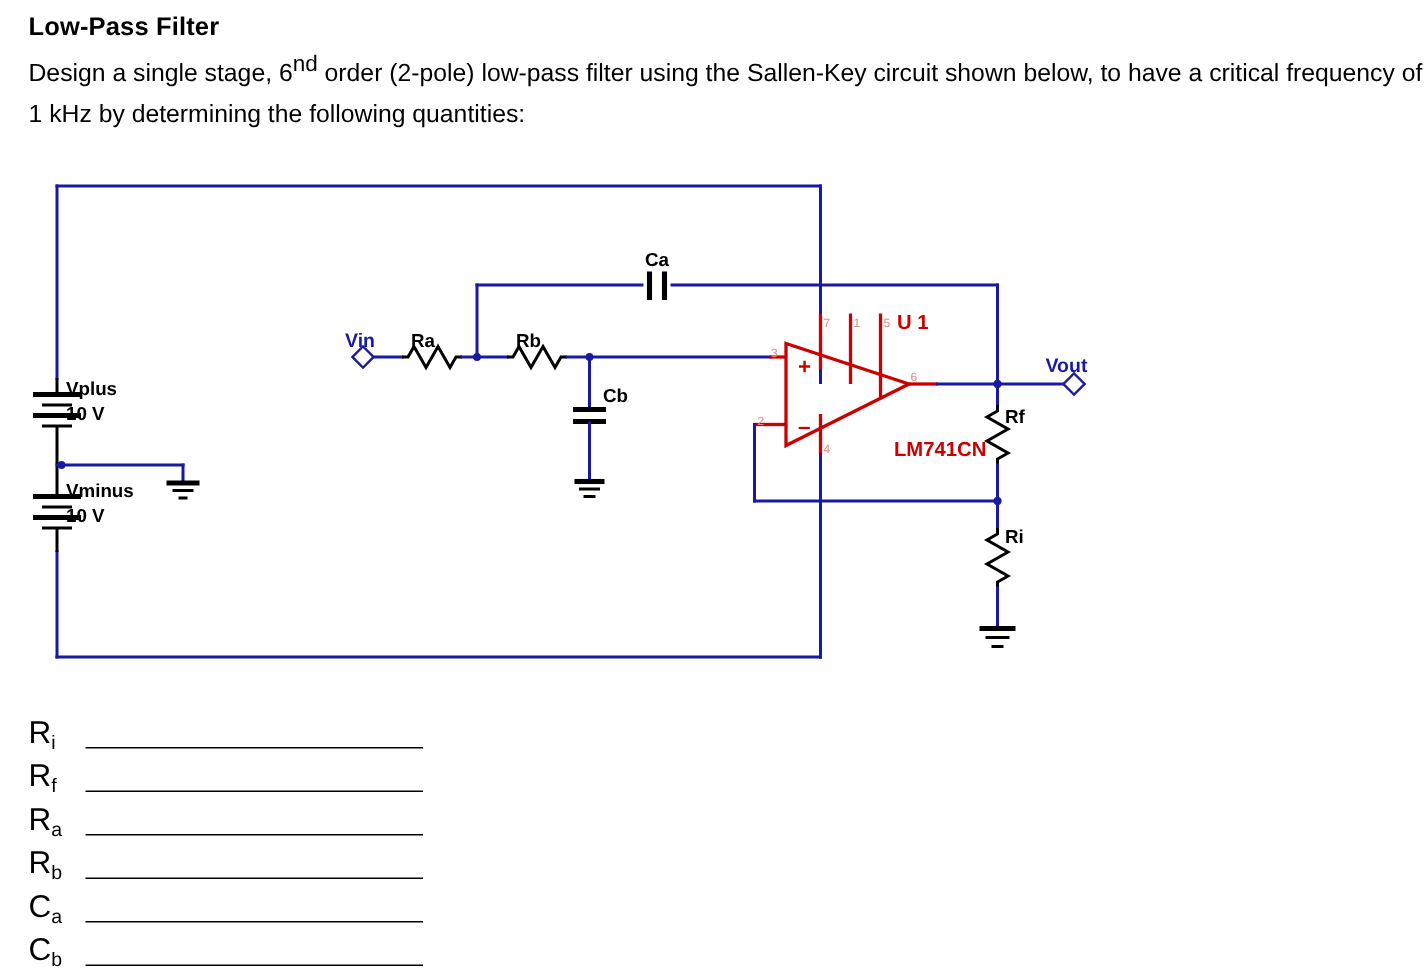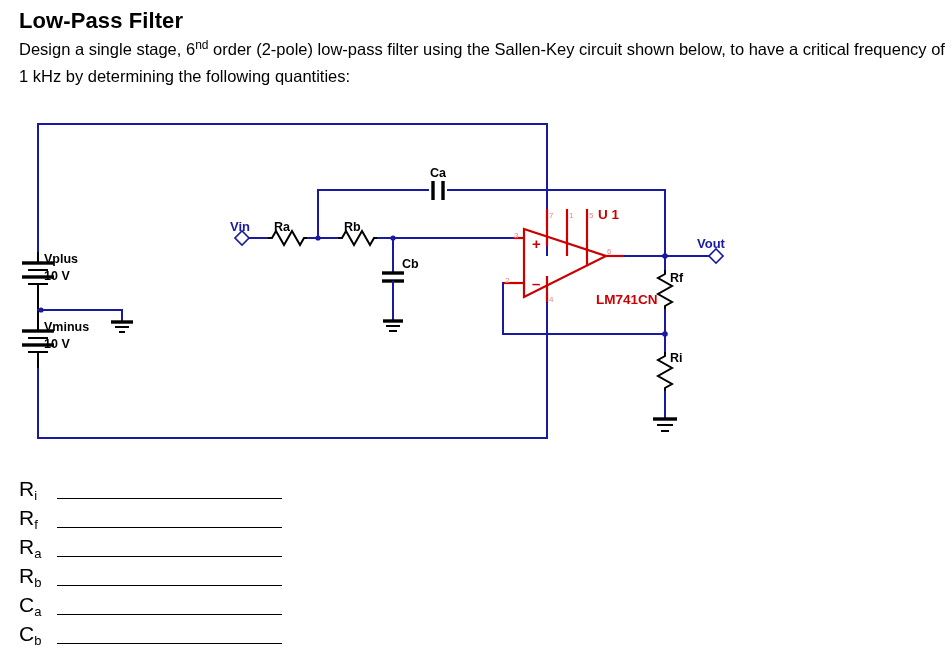--- a/index.html
+++ b/index.html
@@ -10,29 +10,29 @@
     font-family:"Liberation Sans", sans-serif;
     color:#000000;
     overflow:hidden;
     position:relative;
   }
   #page{position:relative;width:952px;height:651px;}
 
   
   .heading{
     position:absolute;left:19px;top:8px;
-    font-size:22px;font-weight:bold;letter-spacing:0.1px;
+    font-size:17px;font-weight:bold;letter-spacing:0.1px;
     white-space:nowrap;
   }
   .prompt{
     position:absolute;left:19px;top:36px;width:930px;
     font-size:16.5px;line-height:27px;
     white-space:normal;
   }
-  .prompt sup{font-size:12px;vertical-align:super;line-height:0;}
+  .prompt sup{font-size:15px;vertical-align:super;line-height:0;}
 
   
   #schematic{position:absolute;left:0;top:0;width:952px;height:470px;}
 
   
   .blanks{
     position:absolute;left:19px;top:474px;
     width:300px;
   }
   .blank-row{

